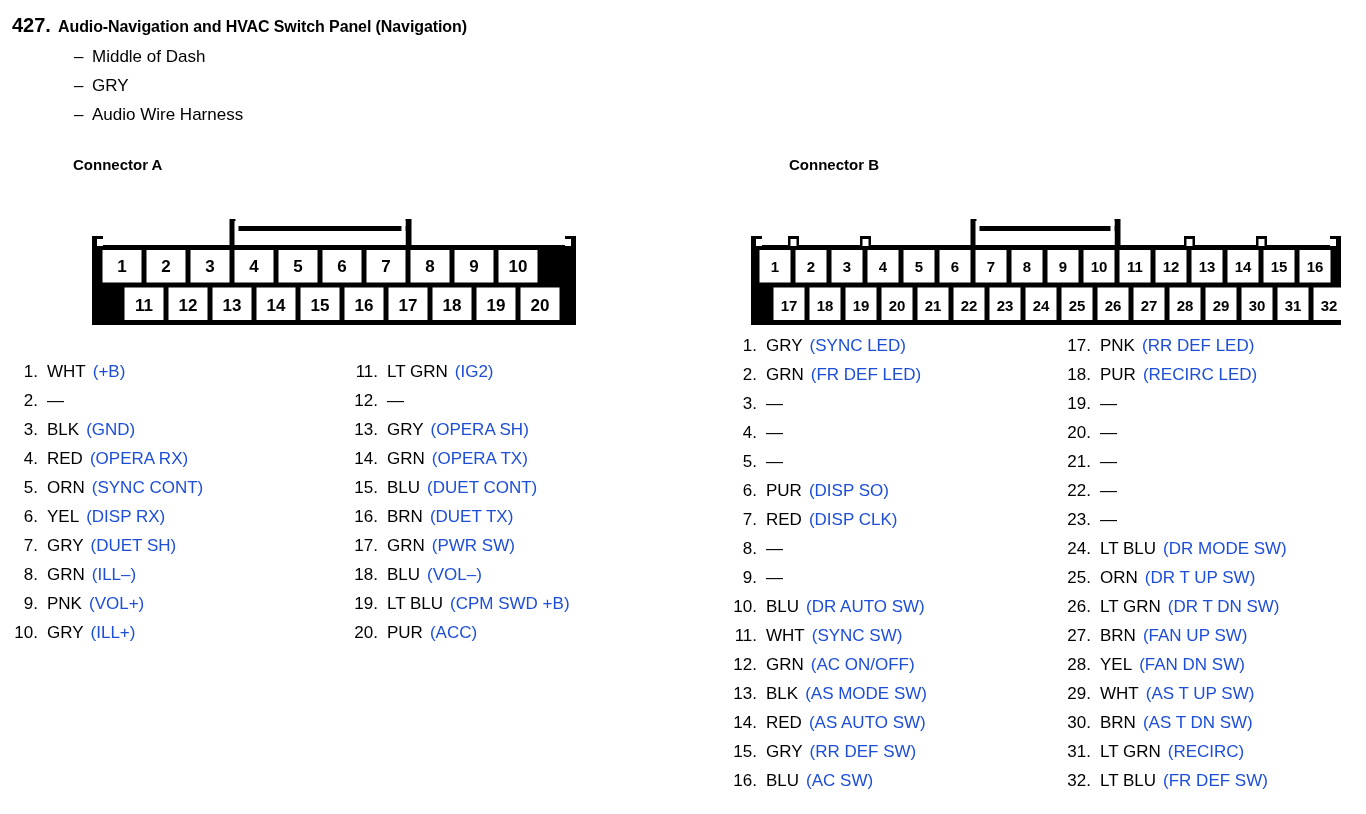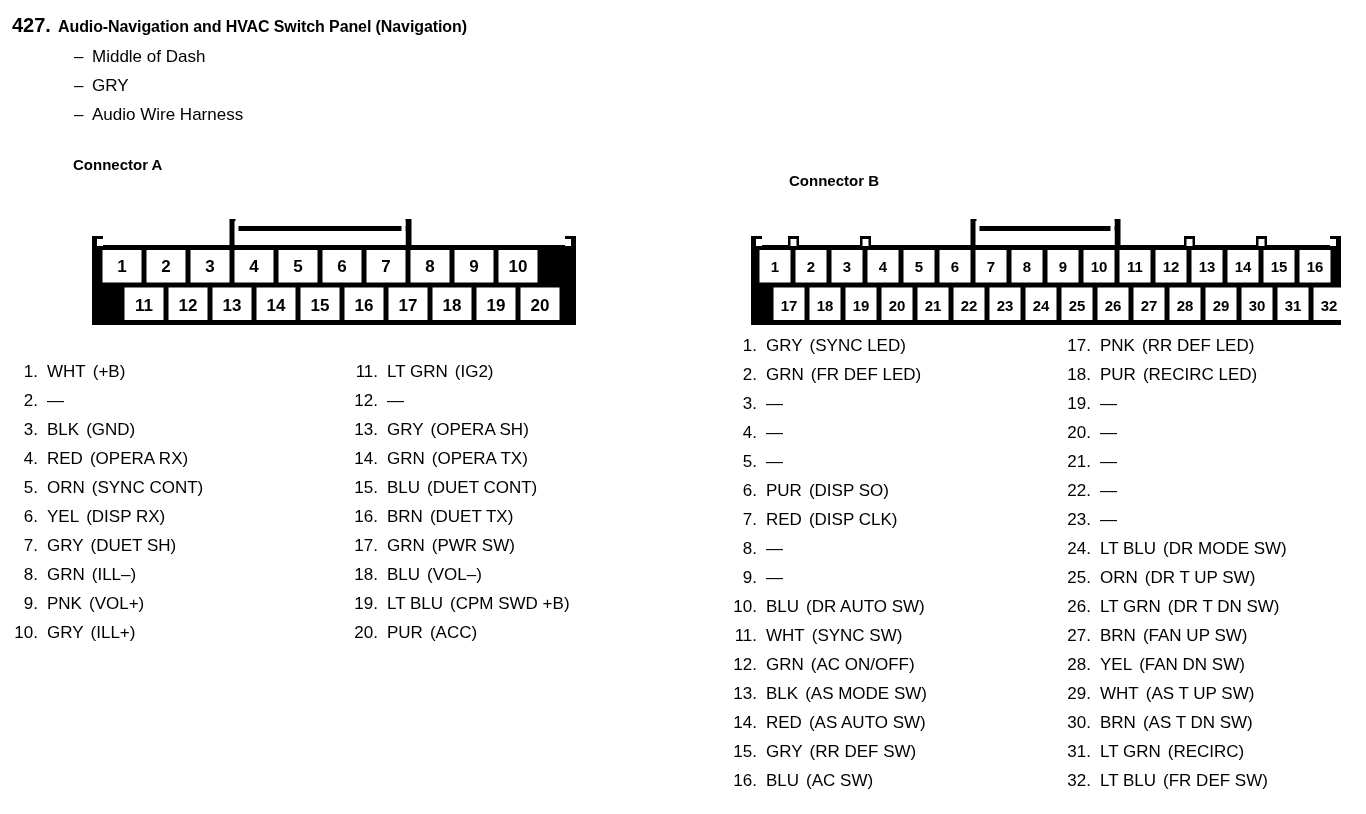--- a/index.html
+++ b/index.html
@@ -54,21 +54,21 @@
     width: 18px;
   }
 
   
   .conn-heading {
     position: absolute;
     font-size: 15px;
     font-weight: bold;
   }
   #heading-a { left: 73px; top: 156px; }
-  #heading-b { left: 789px; top: 172px; }
+  #heading-b { left: 789px; top: 156px; }
 
   
   .connector {
     position: absolute;
   }
 
   
   .pinlist {
     position: absolute;
   }
@@ -83,21 +83,21 @@
     text-align: right;
     flex: 0 0 auto;
   }
   .pin-color {
     font-size: 17px;
     color: #000000;
     margin-left: 9px;
   }
   .pin-signal {
     font-size: 17px;
-    color: #000000;
+    color: #1d4ed8;
     margin-left: 7px;
   }
   .pin-empty {
     font-size: 17px;
     margin-left: 9px;
   }
 
   
   #list-a1 { left: 12px;  top: 362px; }
   #list-a1 .pin-num { width: 26px; }

